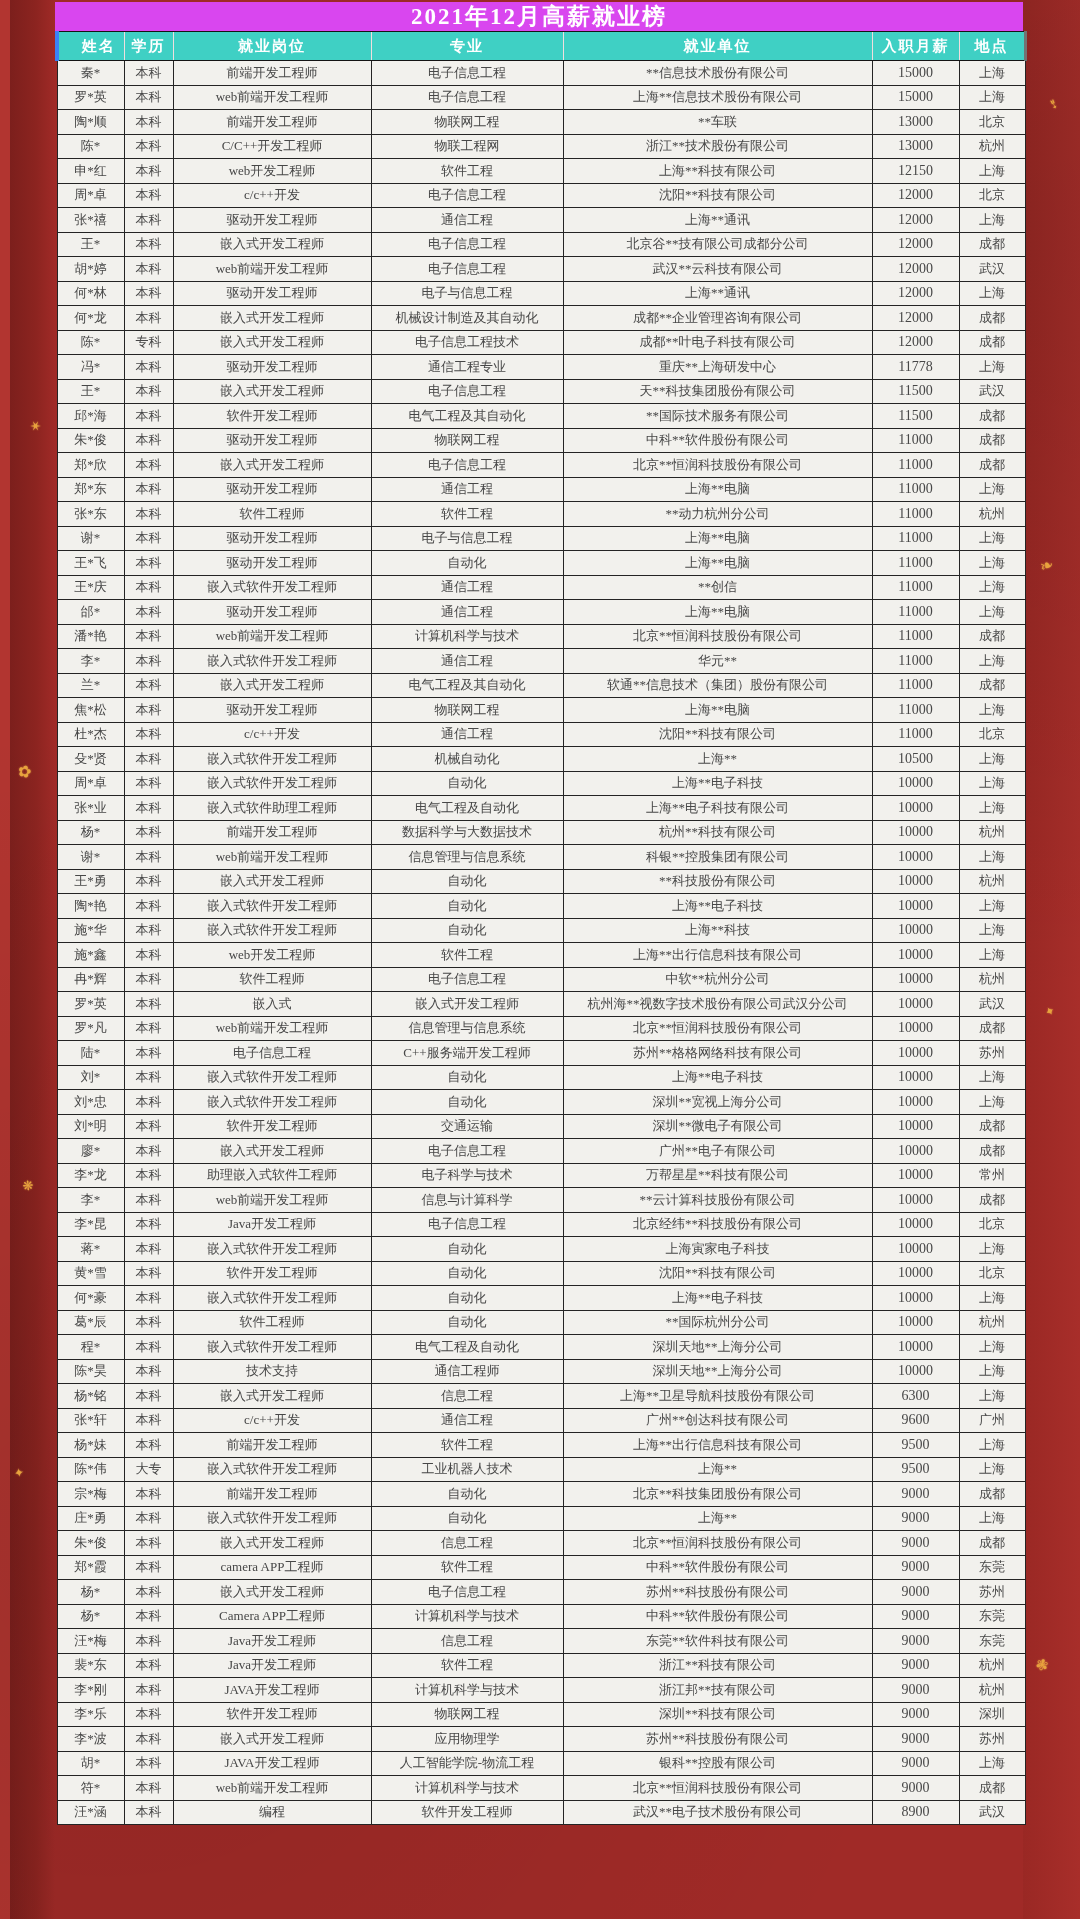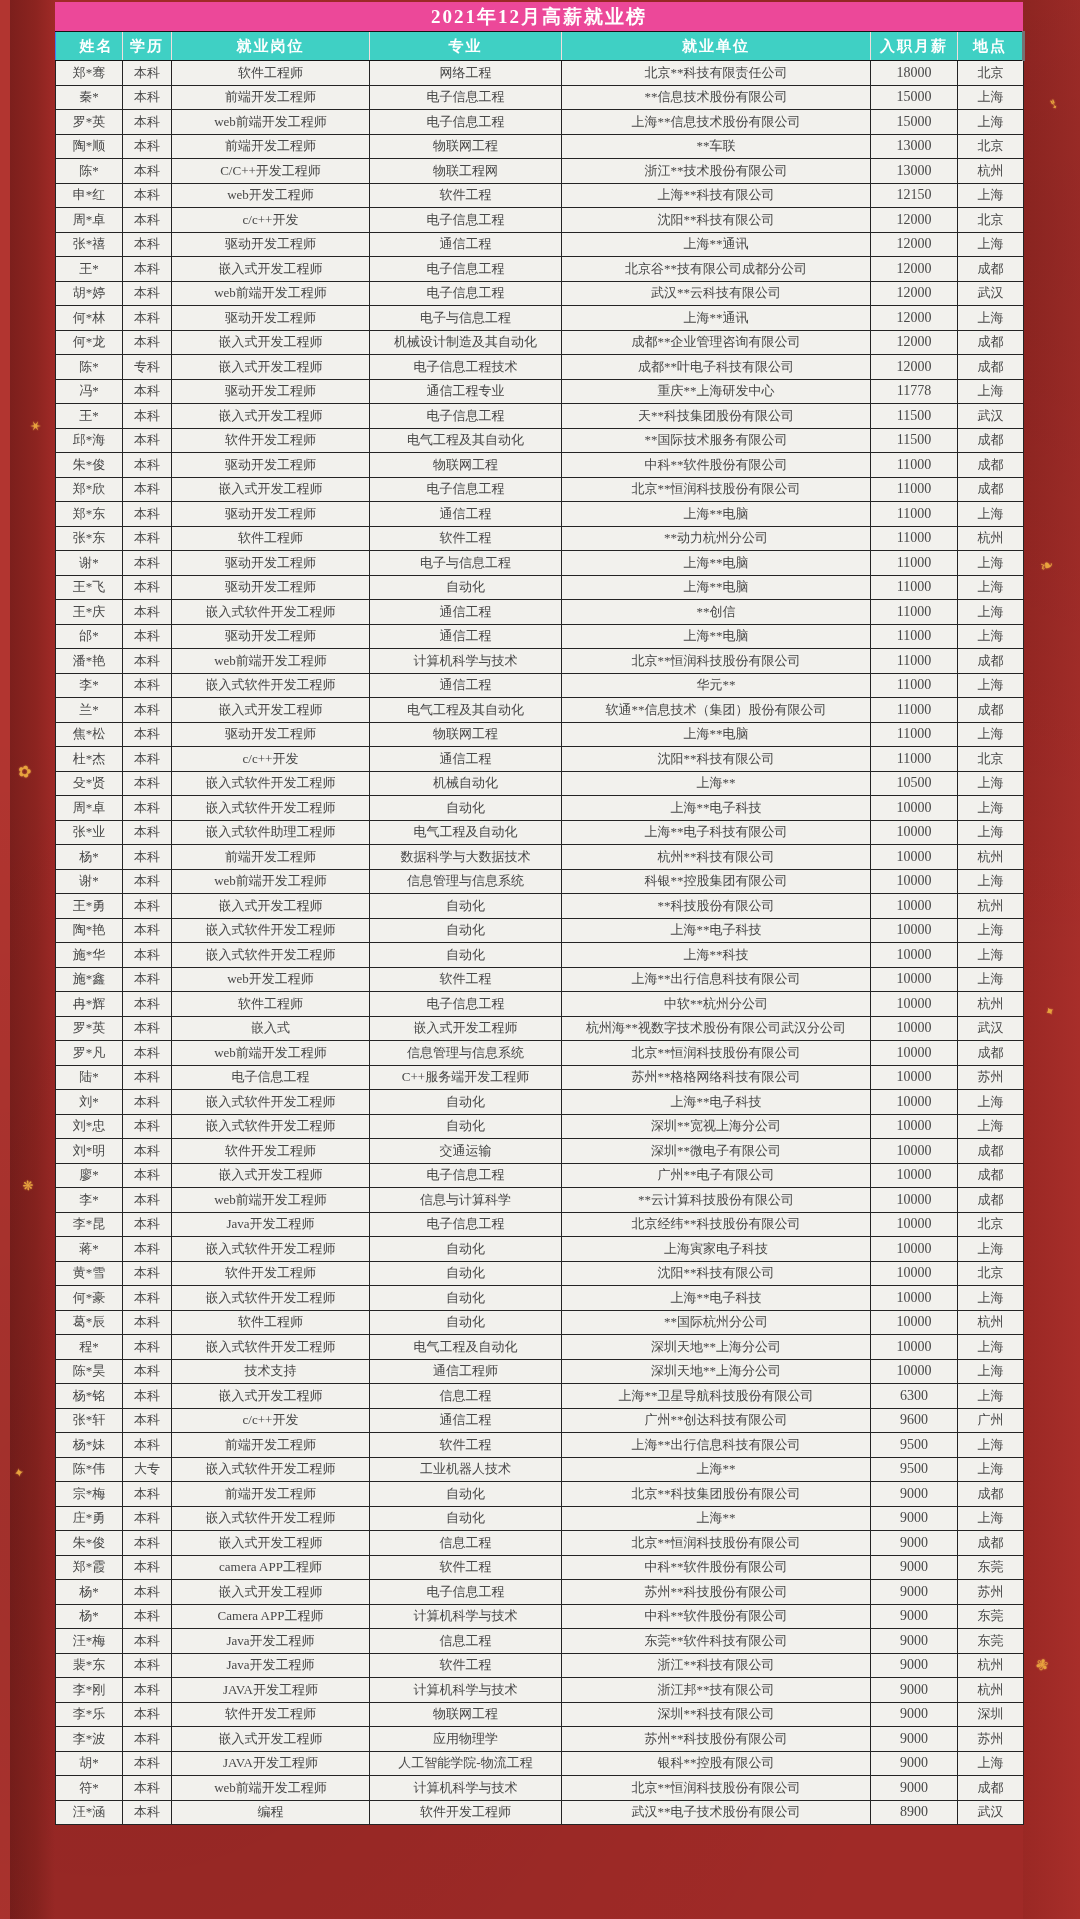--- a/index.html
+++ b/index.html
@@ -6,32 +6,32 @@
   body{
     width:1080px;height:1919px;position:relative;overflow:hidden;
     background:
       radial-gradient(circle at 88% 12%, rgba(0,0,0,0.12), transparent 40%),
       radial-gradient(circle at 10% 80%, rgba(0,0,0,0.10), transparent 45%),
       linear-gradient(90deg,#b23530 0px,#b23530 10px,#7c1f1c 10px,#8c2420 36px,#a02a27 55px,#a02a27 1023px,#9a2824 1023px,#a82e2a 1080px);
     font-family:"Liberation Serif", serif;
   }
   .table-wrap{position:absolute;left:55px;top:2px;width:968px;}
   .title-bar{
-    height:29px;background:#ec4899;color:#ffffff;
+    height:29px;background:#d946ef;color:#ffffff;
     display:flex;align-items:center;justify-content:center;
-    font-size:19px;font-weight:bold;letter-spacing:2px;
+    font-size:23px;font-weight:bold;letter-spacing:2px;
   }
   table{border-collapse:collapse;table-layout:fixed;width:968px;}
   thead th{
     background:#3fd0c4;color:#ffffff;font-size:15px;font-weight:bold;
     height:26px;border-top:1px solid #141414;border-bottom:1px solid #141414;
     border-left:1px solid rgba(255,255,255,0.85);
     letter-spacing:2px;overflow:hidden;white-space:nowrap;
   }
-  thead th:first-child{border-left:1px solid #3b82f6;padding-left:16px;}
+  thead th:first-child{border-left:4px solid #3b82f6;padding-left:16px;}
   thead th:last-child{border-right:3px solid #737373;}
   tbody td{
     background:#f2f1ed;color:#474747;border:1px solid #242424;
     font-size:13px;text-align:center;height:23.5px;
     padding:0 2px;white-space:nowrap;overflow:hidden;
   }
   tbody td.c-salary{font-size:14px;}
   tbody td.c-employer{font-size:13px;}
   .ornament{position:absolute;color:#e8a33d;pointer-events:none;
     text-shadow:0 0 2px rgba(240,180,80,0.7);}
@@ -66,29 +66,20 @@
           <th>学历</th>
           <th>就业岗位</th>
           <th>专业</th>
           <th>就业单位</th>
           <th>入职月薪</th>
           <th>地点</th>
         </tr>
     </thead>
     <tbody id="table-body">
         <tr>
-          <td class="c-name">郑*骞</td>
-          <td class="c-education">本科</td>
-          <td class="c-position">软件工程师</td>
-          <td class="c-major">网络工程</td>
-          <td class="c-employer">北京**科技有限责任公司</td>
-          <td class="c-salary">18000</td>
-          <td class="c-location">北京</td>
-        </tr>
-        <tr>
           <td class="c-name">秦*</td>
           <td class="c-education">本科</td>
           <td class="c-position">前端开发工程师</td>
           <td class="c-major">电子信息工程</td>
           <td class="c-employer">**信息技术股份有限公司</td>
           <td class="c-salary">15000</td>
           <td class="c-location">上海</td>
         </tr>
         <tr>
           <td class="c-name">罗*英</td>
@@ -480,20 +471,29 @@
         <tr>
           <td class="c-name">廖*</td>
           <td class="c-education">本科</td>
           <td class="c-position">嵌入式开发工程师</td>
           <td class="c-major">电子信息工程</td>
           <td class="c-employer">广州**电子有限公司</td>
           <td class="c-salary">10000</td>
           <td class="c-location">成都</td>
         </tr>
         <tr>
+          <td class="c-name">李*龙</td>
+          <td class="c-education">本科</td>
+          <td class="c-position">助理嵌入式软件工程师</td>
+          <td class="c-major">电子科学与技术</td>
+          <td class="c-employer">万帮星星**科技有限公司</td>
+          <td class="c-salary">10000</td>
+          <td class="c-location">常州</td>
+        </tr>
+        <tr>
           <td class="c-name">李*</td>
           <td class="c-education">本科</td>
           <td class="c-position">web前端开发工程师</td>
           <td class="c-major">信息与计算科学</td>
           <td class="c-employer">**云计算科技股份有限公司</td>
           <td class="c-salary">10000</td>
           <td class="c-location">成都</td>
         </tr>
         <tr>
           <td class="c-name">李*昆</td>

